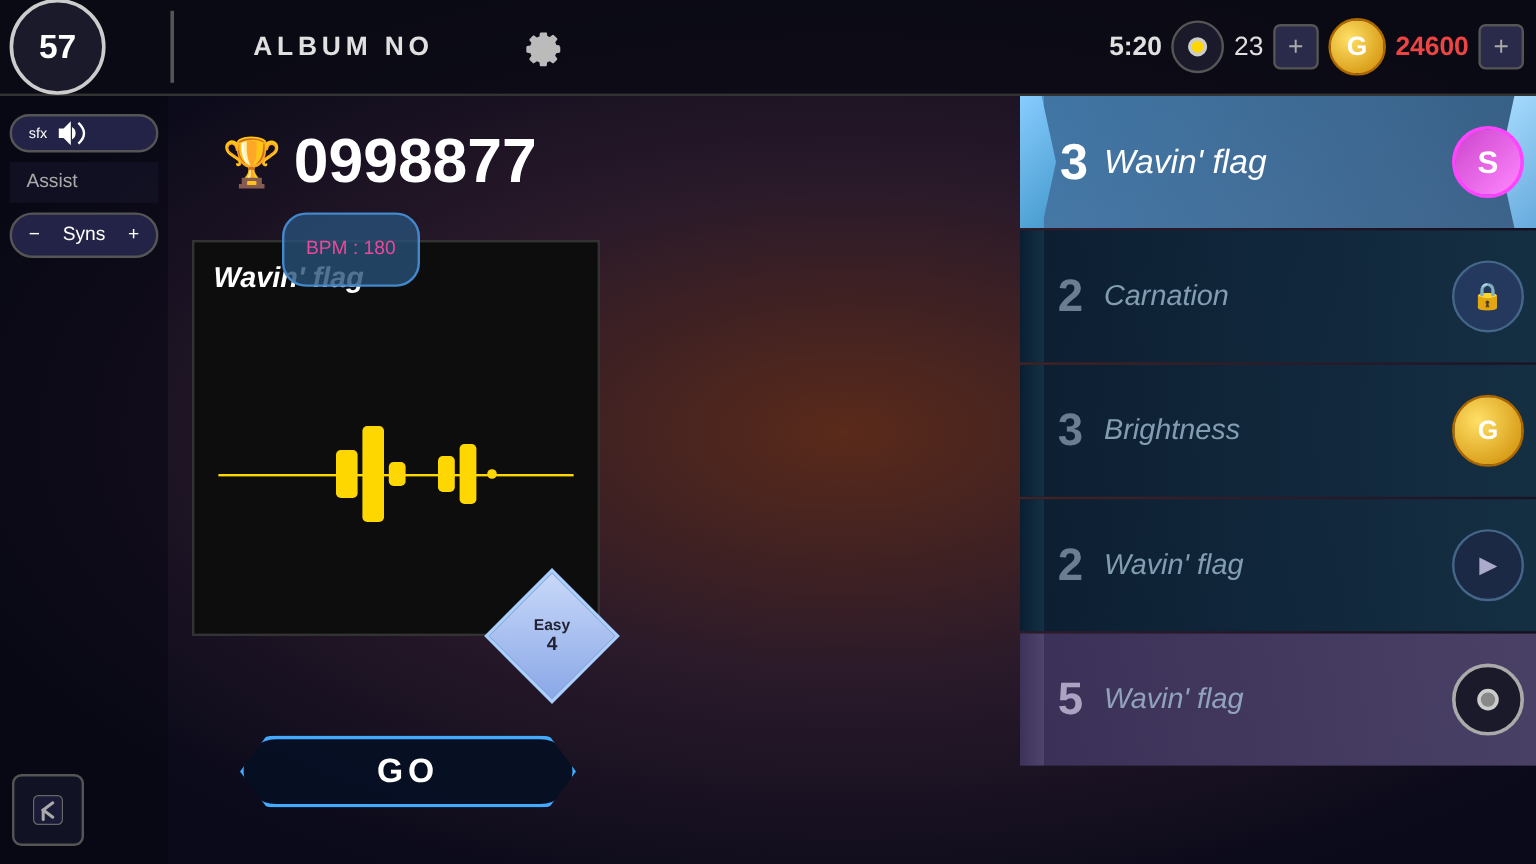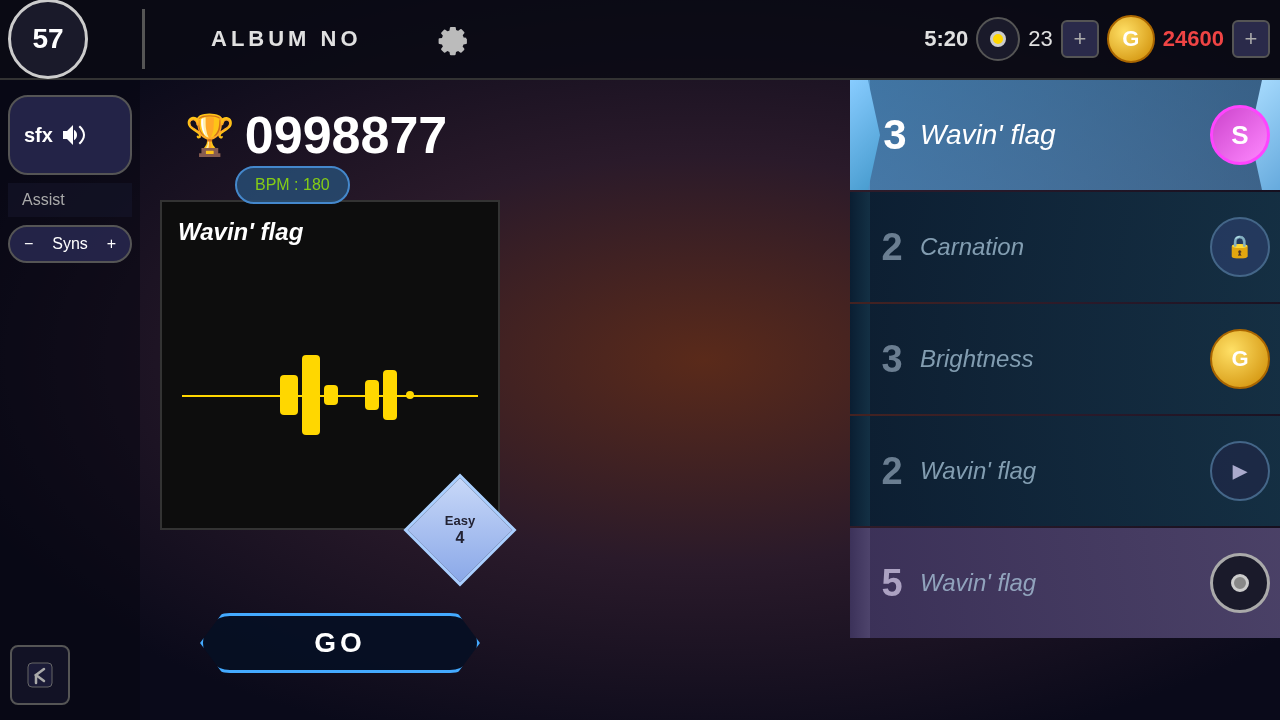--- a/index.html
+++ b/index.html
@@ -139,28 +139,27 @@
       flex-direction: column;
       gap: 8px;
       padding: 10px 8px;
       z-index: 10;
     }
 
     .sfx-btn {
       background: rgba(40,40,80,0.85);
       border: 2px solid #555;
       border-radius: 20px;
-      padding: 24px 14px;
-      color: #fff;
-      font-size: 20px;
+      padding: 0 14px;
+      color: #fff;
+      font-size: 12px;
       display: flex;
       align-items: center;
       gap: 6px;
       cursor: pointer;
-      font-weight: bold;
     }
 
     .assist-btn {
       background: rgba(20,20,40,0.7);
       border: none;
       color: #aaa;
       font-size: 16px;
       padding: 8px 14px;
       cursor: pointer;
       text-align: left;
@@ -260,24 +259,24 @@
 
     .trophy-icon {
       font-size: 40px;
       color: #e0e0e0;
     }
 
     .bpm-badge {
       background: rgba(40,80,120,0.8);
       border: 2px solid #4488cc;
       border-radius: 20px;
-      padding: 8px 18px;
-      color: #84cc16;
+      padding: 20px 18px;
+      color: #ec4899;
       font-size: 16px;
-      margin-top: 1px;
+      margin-top: 12px;
       margin-left: 50px;
     }
 
     
     .go-btn {
       position: absolute;
       bottom: 55px;
       left: 200px;
       width: 280px;
       height: 60px;

